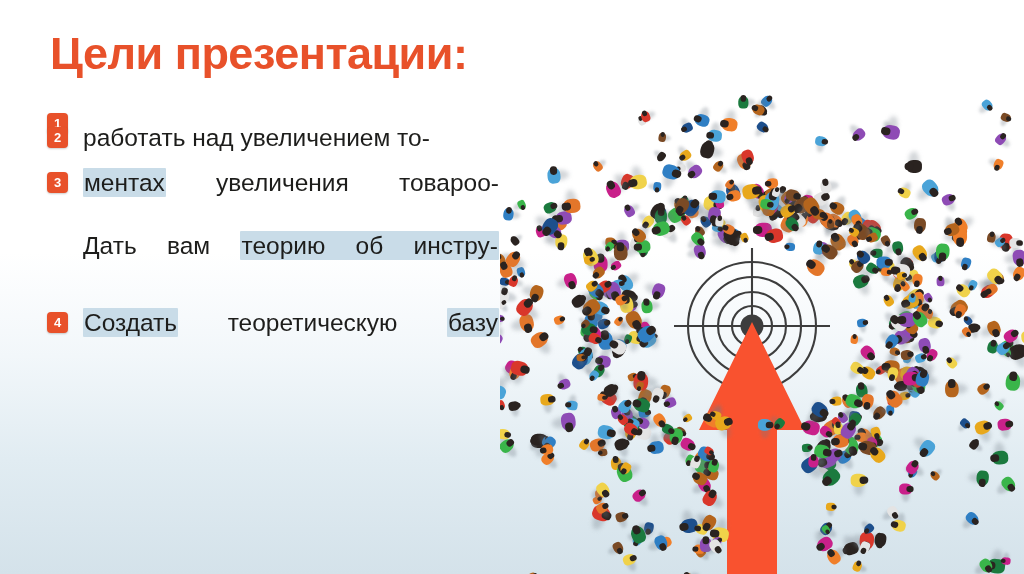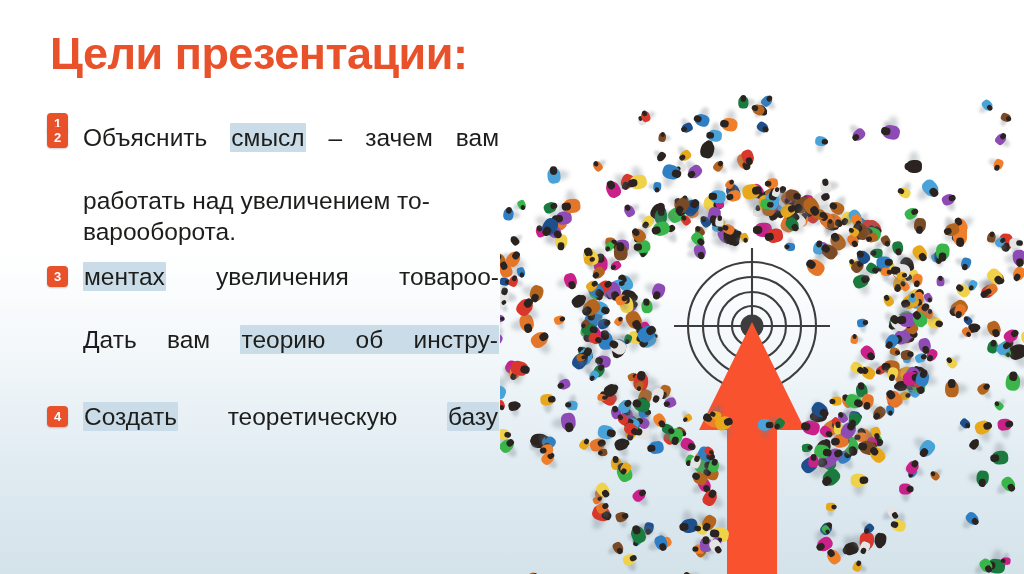--- a/index.html
+++ b/index.html
@@ -2646,25 +2646,21 @@
 
       <div class="goal">
         <div class="badge">1</div>
         <div class="gtext">
         </div>
       </div>
 
       <div class="goal">
         <div class="badge">2</div>
         <div class="gtext">
-          <span class="ln j">
-            <span>Объяснить </span><span class="hl">смысл</span><span> – зачем вам</span>
-          </span>
           <span class="ln">работать над увеличением то-</span>
-          <span class="ln">варооборота.</span>
         </div>
       </div>
 
       <div class="goal">
         <div class="badge">3</div>
         <div class="gtext">
           <span class="ln j">
             <span class="hl">ментах</span><span> увеличения товароо-</span>
           </span>
           <span class="ln j">

